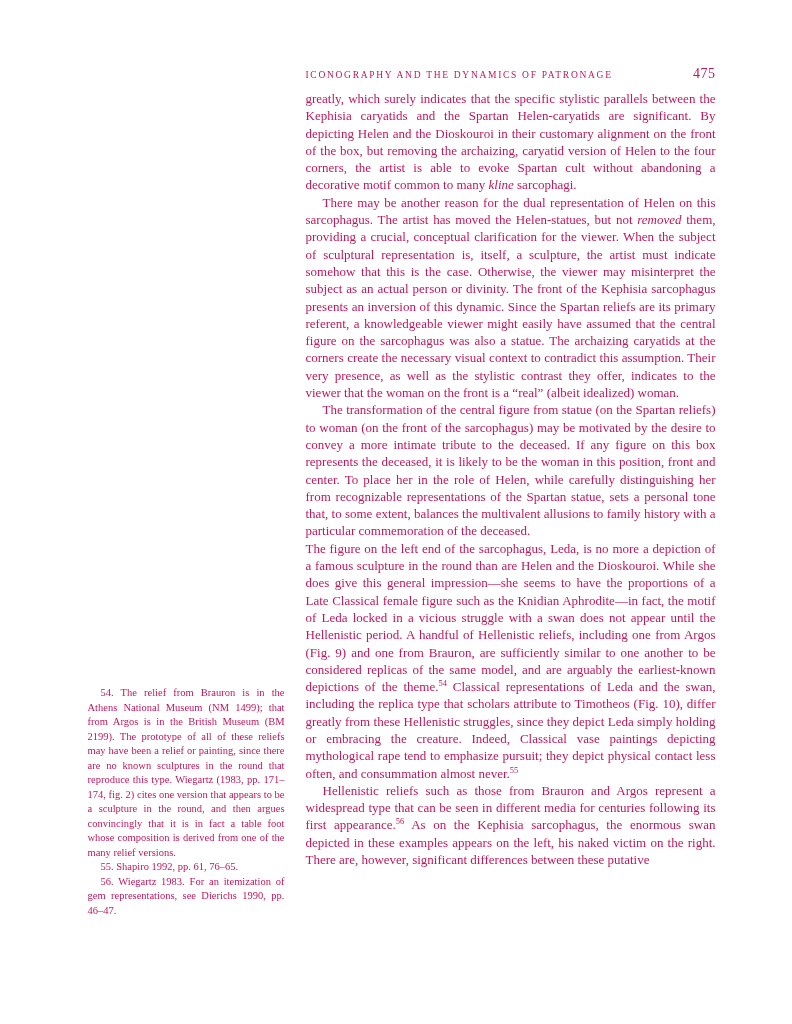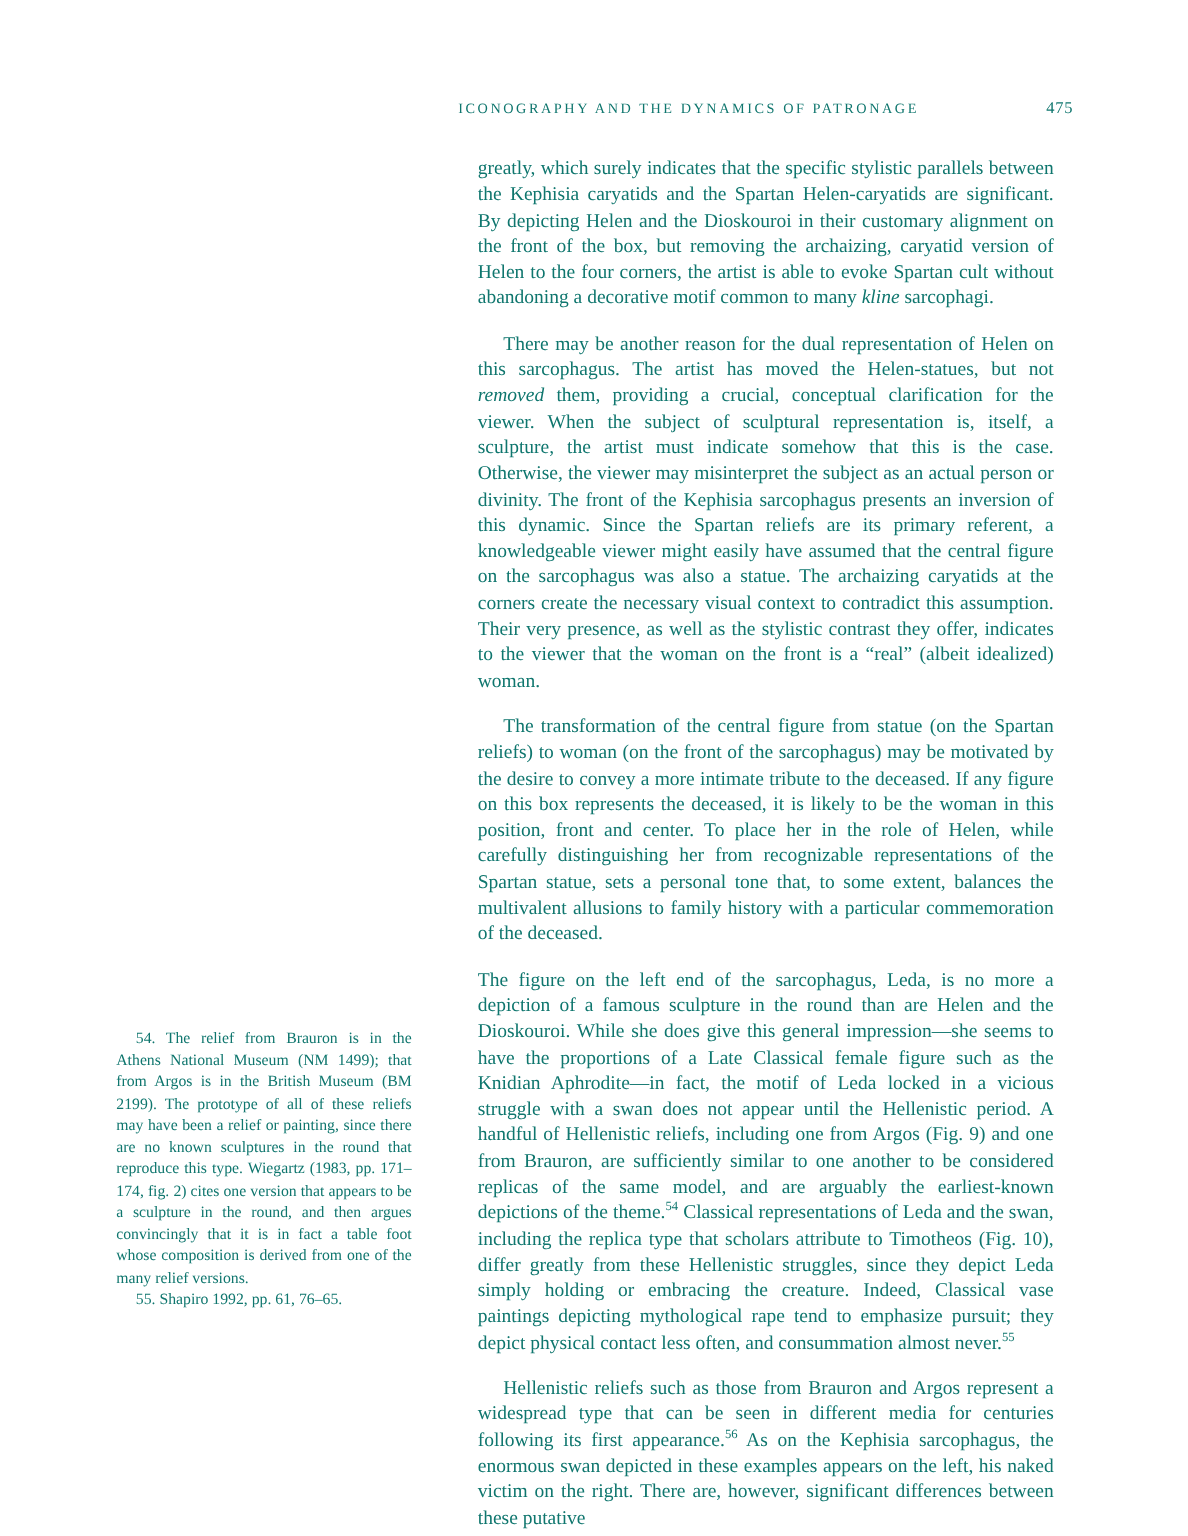--- a/index.html
+++ b/index.html
@@ -7,72 +7,72 @@
     padding: 0;
     background: #ffffff;
   }
   .page {
     position: relative;
     width: 781px;
     height: 1024px;
     margin: 0 auto;
     background: #ffffff;
     font-family: "Liberation Serif", "DejaVu Serif", serif;
-    color: #0f766e;
+    color: #be185d;
     overflow: hidden;
     border-radius: 16px;
   }
   .running-head {
     position: absolute;
     top: 66px;
     left: 300px;
     width: 410px;
     display: flex;
     justify-content: space-between;
     align-items: baseline;
   }
   .running-title {
     font-size: 9.5px;
     letter-spacing: 1.7px;
     white-space: nowrap;
   }
   .page-number {
-    font-size: 11px;
+    font-size: 14px;
     letter-spacing: 0.5px;
     font-family: Liberation Serif, serif;
   }
   .body-column {
     position: absolute;
     top: 90px;
     left: 300px;
     width: 410px;
     font-size: 13px;
     line-height: 17.3px;
     text-align: justify;
   }
   .body-paragraph {
-    margin: 13px;
+    margin: 0;
     text-indent: 17px;
   }
   .body-paragraph.no-indent {
     text-indent: 0;
   }
   .section-heading {
     margin: 21px 0 10px 0;
     font-weight: normal;
     font-variant: small-caps;
     font-size: 15px;
     letter-spacing: 1.2px;
     text-align: left;
     line-height: 18px;
   }
   .sidenotes {
     position: absolute;
     top: 686px;
-    left: 72px;
+    left: 82px;
     width: 197px;
     font-size: 10.5px;
     line-height: 14.5px;
     text-align: justify;
     font-family: Liberation Serif, serif;
   }
   .sidenote {
     margin: 0;
     text-indent: 13px;
   }
@@ -91,20 +91,21 @@
 
 <div class="page">
   <header class="running-head">
     <span class="running-title">ICONOGRAPHY AND THE DYNAMICS OF PATRONAGE</span>
     <span class="page-number">475</span>
   </header>
 
   <aside class="sidenotes" id="sidenotes">
       <p class="sidenote"><span>54. The relief from Brauron is in the Athens National Museum (NM 1499); that from Argos is in the British Museum (BM 2199). The prototype of all of these reliefs may have been a relief or painting, since there are no known sculptures in the round that reproduce this type. Wiegartz (1983, pp. 171–174, fig. 2) cites one version that appears to be a sculpture in the round, and then argues convincingly that it is in fact a table foot whose composition is derived from one of the many relief versions.</span></p>
       <p class="sidenote"><span>55. Shapiro 1992, pp. 61, 76–65.</span></p>
+      <p class="sidenote"><span>56. Wiegartz 1983. For an itemization of gem representations, see Dierichs 1990, pp. 46–47.</span></p>
     </aside>
 
   <main class="body-column" id="body-flow">
       <p class="body-paragraph no-indent"><span>greatly, which surely indicates that the specific stylistic parallels between the Kephisia caryatids and the Spartan Helen-caryatids are significant. By depicting Helen and the Dioskouroi in their customary alignment on the front of the box, but removing the archaizing, caryatid version of Helen to the four corners, the artist is able to evoke Spartan cult without abandoning a decorative motif common to many </span><i>kline</i><span> sarcophagi.</span></p>
       <p class="body-paragraph"><span>There may be another reason for the dual representation of Helen on this sarcophagus. The artist has moved the Helen-statues, but not </span><i>removed</i><span> them, providing a crucial, conceptual clarification for the viewer. When the subject of sculptural representation is, itself, a sculpture, the artist must indicate somehow that this is the case. Otherwise, the viewer may misinterpret the subject as an actual person or divinity. The front of the Kephisia sarcophagus presents an inversion of this dynamic. Since the Spartan reliefs are its primary referent, a knowledgeable viewer might easily have assumed that the central figure on the sarcophagus was also a statue. The archaizing caryatids at the corners create the necessary visual context to contradict this assumption. Their very presence, as well as the stylistic contrast they offer, indicates to the viewer that the woman on the front is a “real” (albeit idealized) woman.</span></p>
       <p class="body-paragraph"><span>The transformation of the central figure from statue (on the Spartan reliefs) to woman (on the front of the sarcophagus) may be motivated by the desire to convey a more intimate tribute to the deceased. If any figure on this box represents the deceased, it is likely to be the woman in this position, front and center. To place her in the role of Helen, while carefully distinguishing her from recognizable representations of the Spartan statue, sets a personal tone that, to some extent, balances the multivalent allusions to family history with a particular commemoration of the deceased.</span></p>
       <p class="body-paragraph no-indent"><span>The figure on the left end of the sarcophagus, Leda, is no more a depiction of a famous sculpture in the round than are Helen and the Dioskouroi. While she does give this general impression—she seems to have the proportions of a Late Classical female figure such as the Knidian Aphrodite—in fact, the motif of Leda locked in a vicious struggle with a swan does not appear until the Hellenistic period. A handful of Hellenistic reliefs, including one from Argos (Fig. 9) and one from Brauron, are sufficiently similar to one another to be considered replicas of the same model, and are arguably the earliest-known depictions of the theme.</span><sup>54</sup><span> Classical representations of Leda and the swan, including the replica type that scholars attribute to Timotheos (Fig. 10), differ greatly from these Hellenistic struggles, since they depict Leda simply holding or embracing the creature. Indeed, Classical vase paintings depicting mythological rape tend to emphasize pursuit; they depict physical contact less often, and consummation almost never.</span><sup>55</sup></p>
       <p class="body-paragraph"><span>Hellenistic reliefs such as those from Brauron and Argos represent a widespread type that can be seen in different media for centuries following its first appearance.</span><sup>56</sup><span> As on the Kephisia sarcophagus, the enormous swan depicted in these examples appears on the left, his naked victim on the right. There are, however, significant differences between these putative</span></p>
     </main>
 </div>

